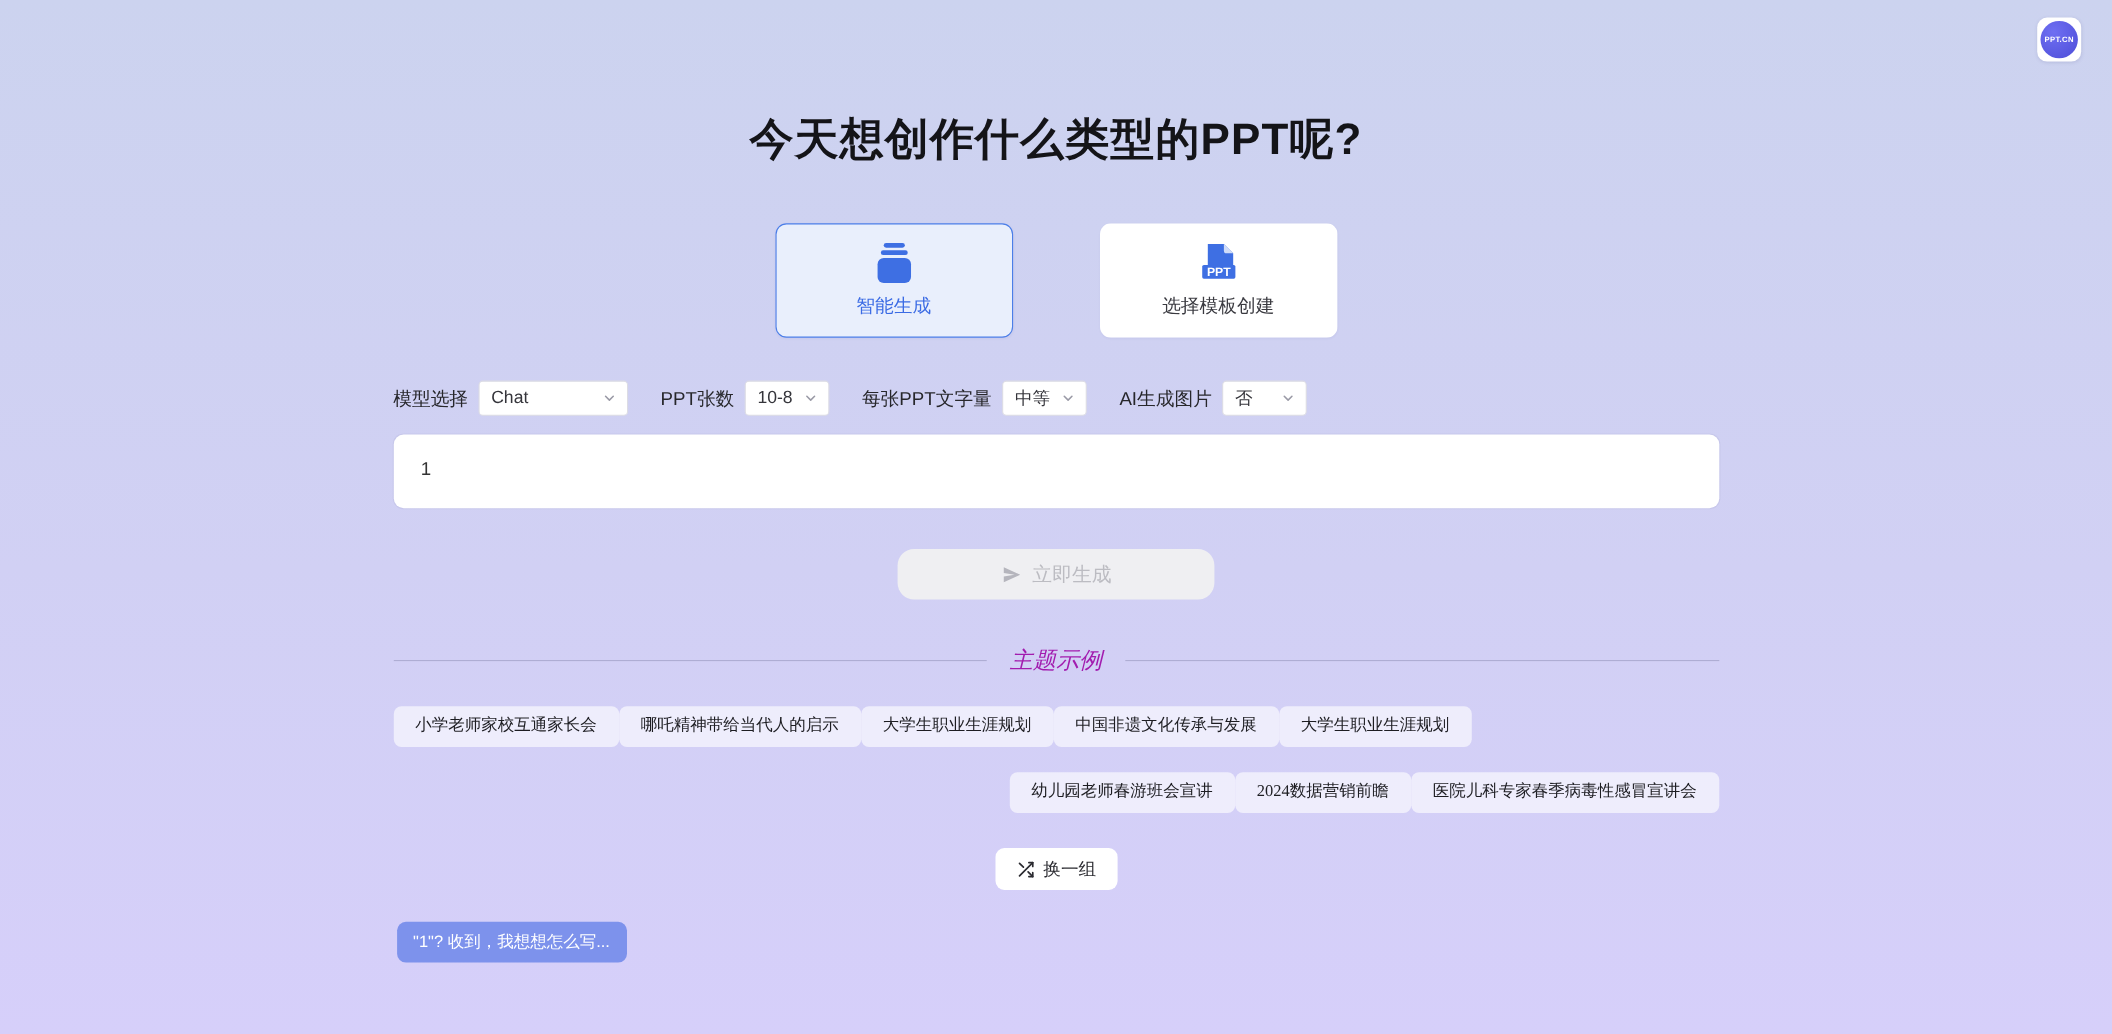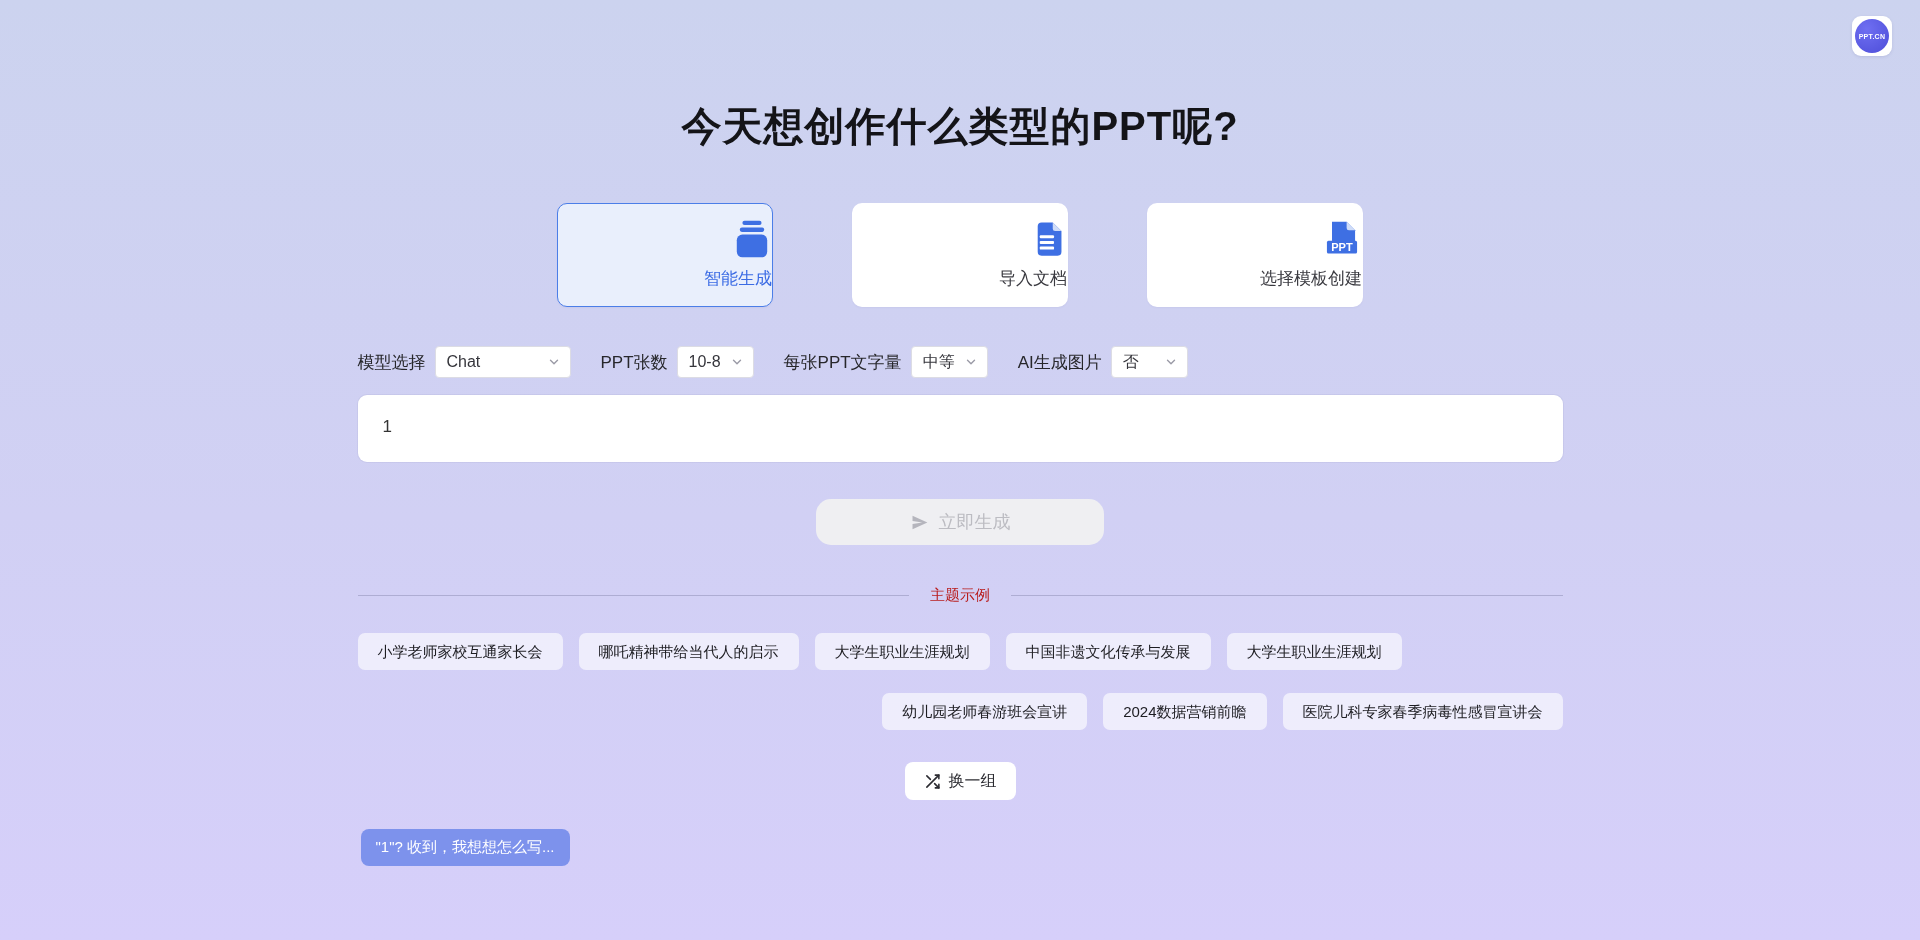--- a/index.html
+++ b/index.html
@@ -31,21 +31,21 @@
     text-align: center; margin-top: 99px;
     font-size: 40px; font-weight: bold; color: #141418; letter-spacing: 1px;
   }
   
   .cards-row {
     display: flex; justify-content: center; gap: 79px; margin-top: 49px;
   }
   .type-card {
     width: 216px; height: 104px; border-radius: 10px;
     background: #ffffff; border: 1px solid transparent;
-    display: flex; flex-direction: column; align-items: flex-end; justify-content: center;
+    display: flex; flex-direction: column; align-items: center; justify-content: center;
     gap: 9px; cursor: pointer; box-shadow: 0 1px 2px rgba(90,90,150,0.06);
   }
   .type-card.selected {
     background: #e9effc; border-color: #4b7ee8;
   }
   .type-card .card-label { font-size: 17px; color: #3a3a40; }
   .type-card.selected .card-label { color: #3b6be4; }
   
   .options-row {
     display: flex; align-items: center; margin-top: 39px; gap: 0;
@@ -76,23 +76,23 @@
     width: 288px; height: 46px; border: none; border-radius: 15px;
     background: #efeff2; color: #bcbcc2; font-size: 18px; font-family: inherit;
     display: flex; align-items: center; justify-content: center; gap: 10px;
     cursor: not-allowed;
   }
   
   .divider-row {
     display: flex; align-items: center; margin-top: 41px; gap: 21px;
   }
   .divider-line { flex: 1; height: 1px; background: rgba(110,110,150,0.35); }
-  .divider-label { font-size: 15px; color: #b91c1c; white-space: nowrap; }
-  
-  .chips-row { display: flex; gap: 16px; margin-top: 28px; }
+  .divider-label { font-size: 21px; color: #a21caf; white-space: nowrap; font-style: italic; }
+  
+  .chips-row { display: flex; margin-top: 28px; font-family: Liberation Serif, serif; }
   .chips-row.second { margin-top: 23px; justify-content: flex-end; }
   .topic-chip {
     height: 37px; line-height: 37px; padding: 0 20px; border-radius: 7px;
     background: rgba(255,255,255,0.62); font-size: 15px; color: #1d1d22;
     cursor: pointer; white-space: nowrap;
   }
   
   .shuffle-row { display: flex; justify-content: center; margin-top: 32px; }
   .shuffle-btn {
     height: 38px; padding: 0 19px; border: none; border-radius: 8px;
@@ -125,30 +125,20 @@
 
     <div class="type-card selected">
       <svg class="icon-svg" width="40" height="38" viewBox="0 0 24 23">
         <rect x="6.2" y="0.5" width="11.6" height="2.6" rx="1.3" fill="#3e6fe3"></rect>
         <rect x="4.6" y="4.6" width="14.8" height="2.6" rx="1.3" fill="#3e6fe3"></rect>
         <rect x="2.8" y="8.8" width="18.4" height="13.8" rx="3.4" fill="#3e6fe3"></rect>
       </svg>
       <span class="card-label">智能生成</span>
     </div>
 
-    <div class="type-card">
-      <svg class="icon-svg" width="38" height="38" viewBox="0 0 24 24">
-        <path d="M5.5 1.5 h9.5 l5.5 5.5 v13 a2.5 2.5 0 0 1 -2.5 2.5 h-10 a2.5 2.5 0 0 1 -2.5 -2.5 v-16 a2.5 2.5 0 0 1 2.5 -2.5 z" fill="#3e6fe3"></path>
-        <path d="M15 1.5 v4 a1.5 1.5 0 0 0 1.5 1.5 h4 z" fill="#cfdcf8"></path>
-        <rect x="6.8" y="9.6" width="9" height="1.9" rx="0.6" fill="#ffffff"></rect>
-        <rect x="6.8" y="13.2" width="9" height="1.9" rx="0.6" fill="#ffffff"></rect>
-        <rect x="6.8" y="16.8" width="9" height="1.9" rx="0.6" fill="#ffffff"></rect>
-      </svg>
-      <span class="card-label">导入文档</span>
-    </div>
 
     <div class="type-card">
       <svg class="icon-svg" width="40" height="38" viewBox="0 0 26 24">
         <path d="M6.5 0.8 h9.5 l5.5 5.5 v14.5 h-15 z" fill="#3e6fe3"></path>
         <path d="M16 0.8 v4 a1.5 1.5 0 0 0 1.5 1.5 h4 z" fill="#cfdcf8"></path>
         <rect x="3.2" y="13.2" width="19.6" height="8.2" rx="1" fill="#3e6fe3"></rect>
         <text x="13" y="19.8" text-anchor="middle" font-size="7.2" font-weight="bold" fill="#ffffff" font-family="inherit">PPT</text>
       </svg>
       <span class="card-label">选择模板创建</span>
     </div>

